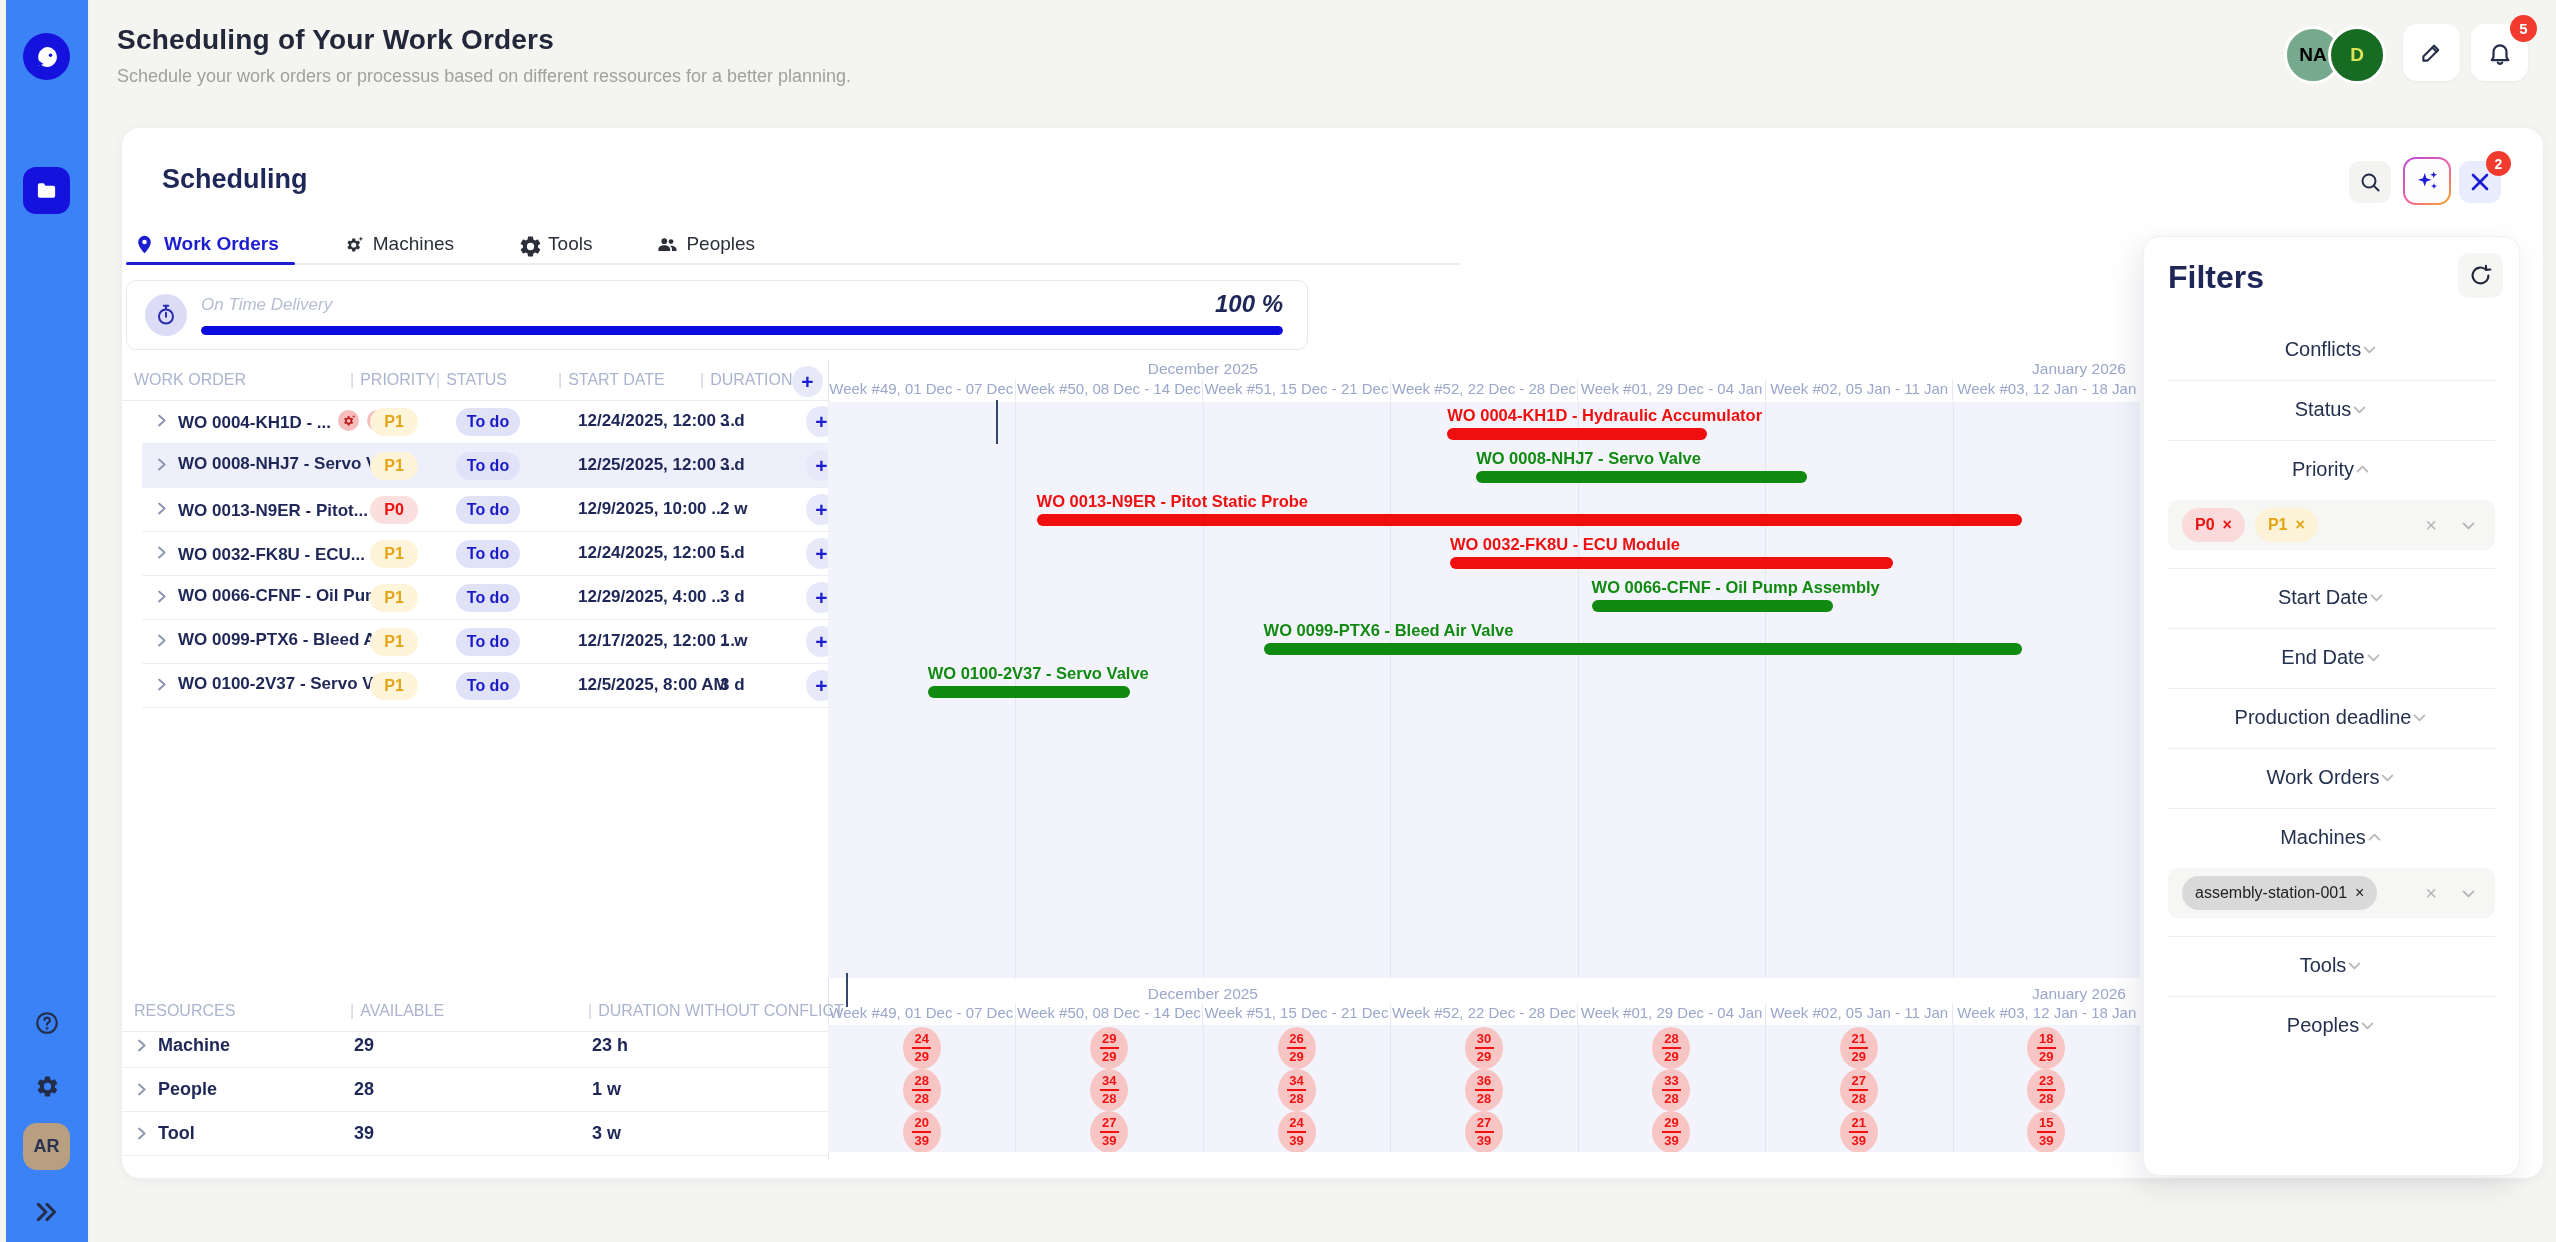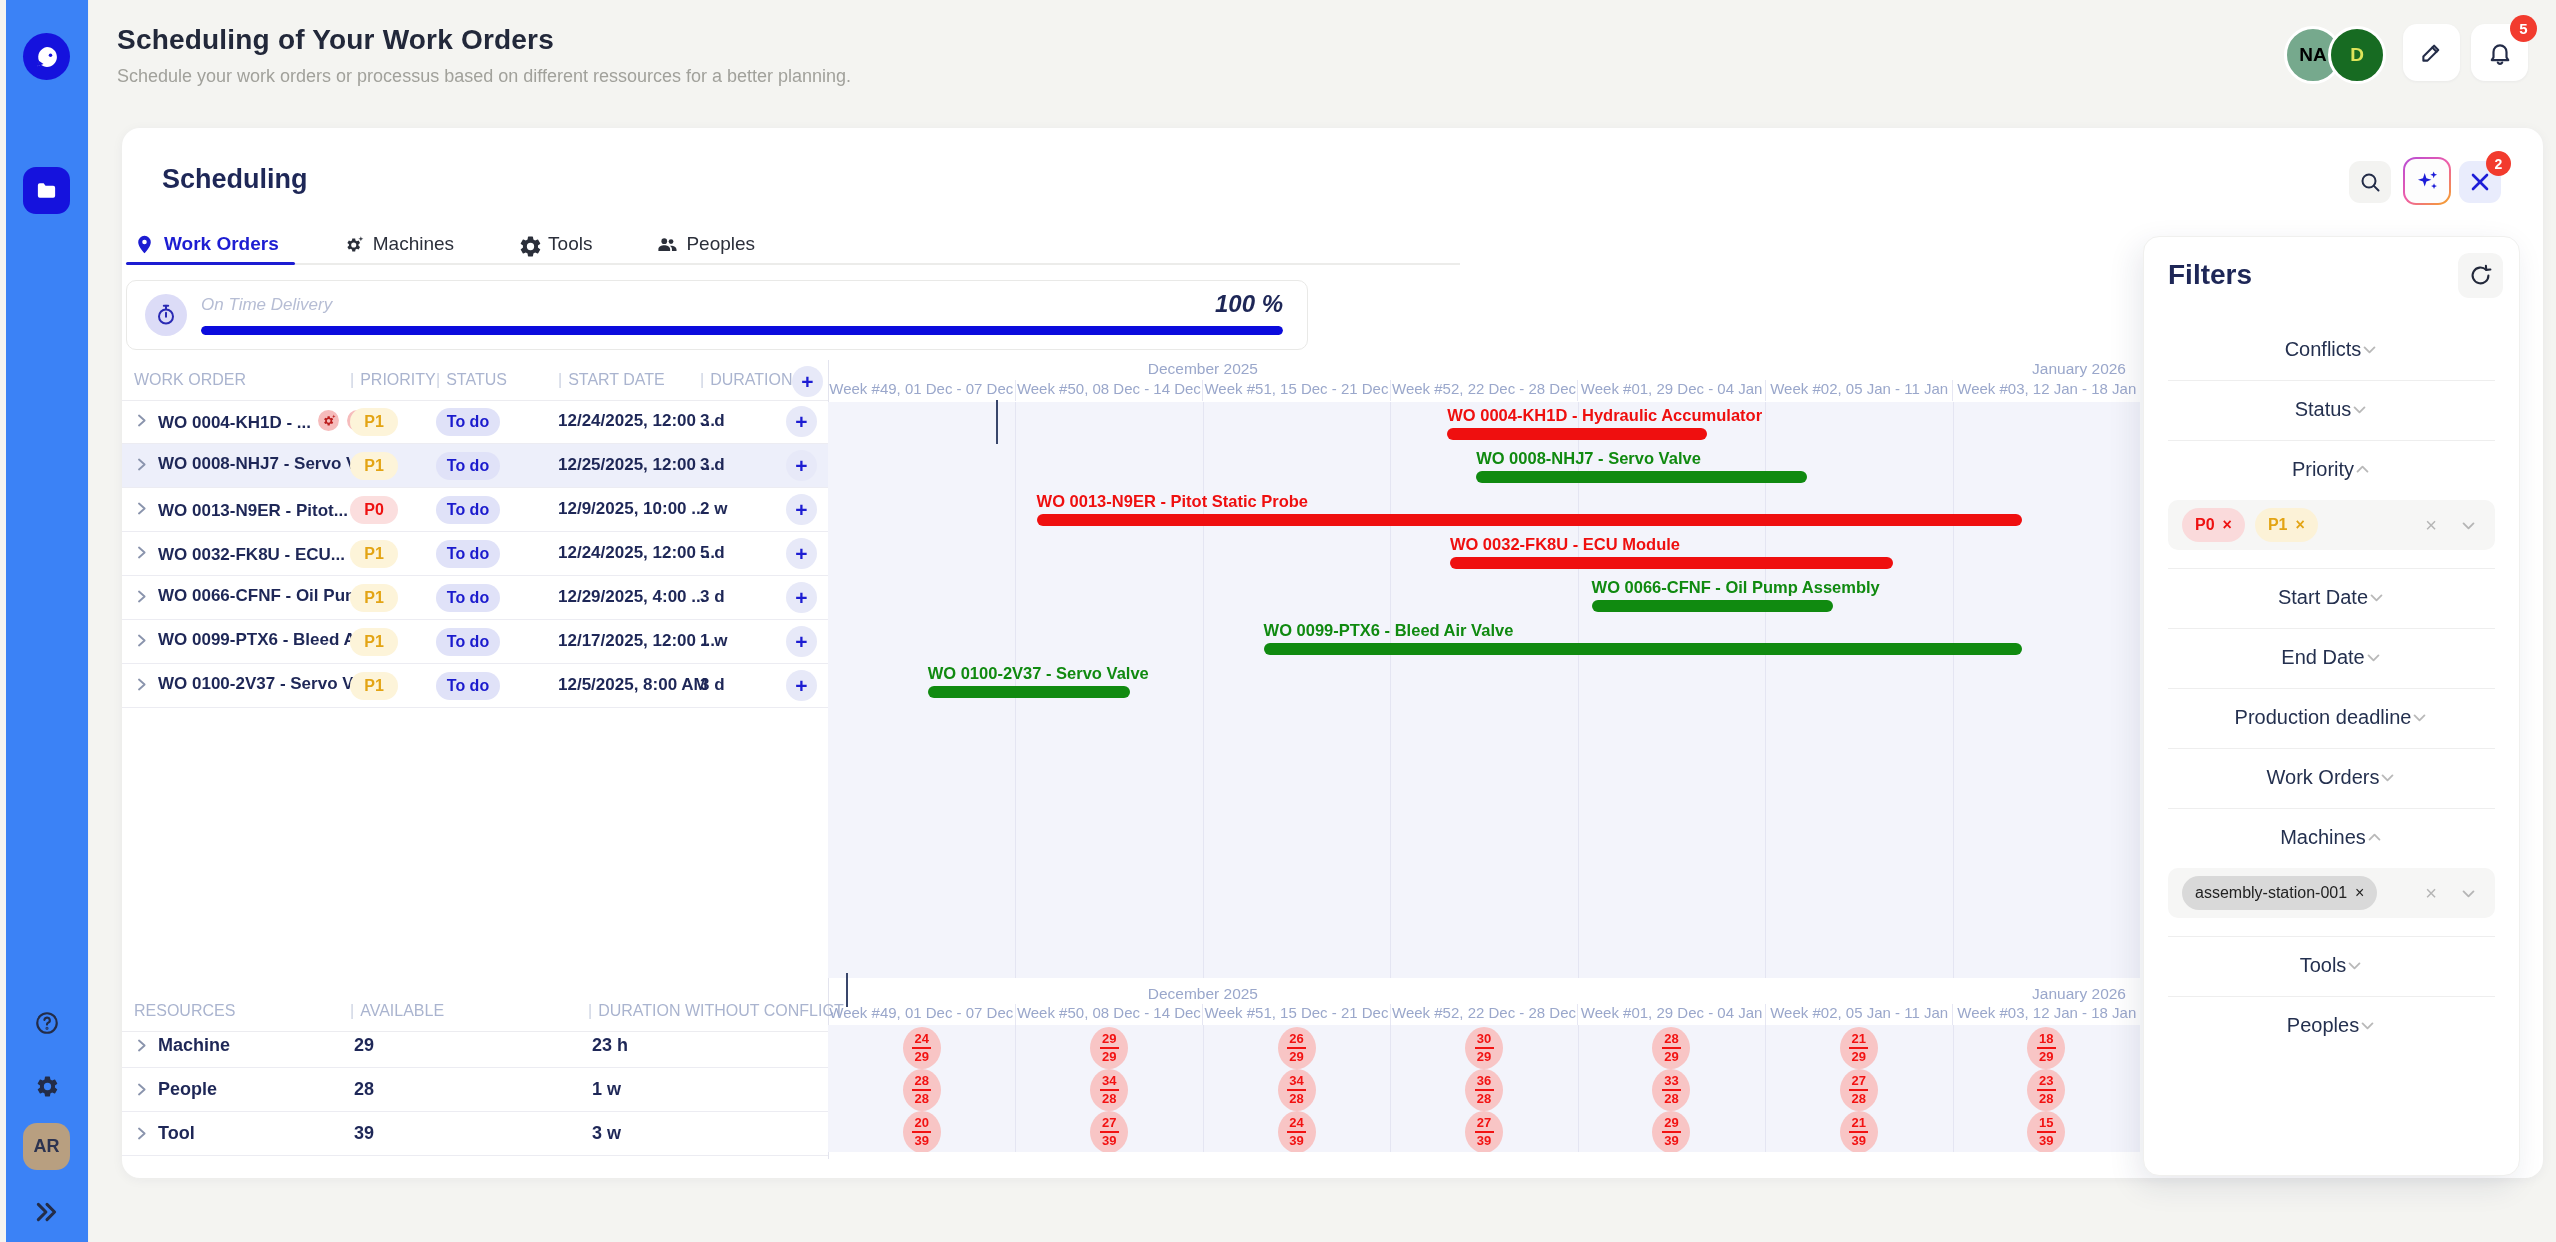--- a/index.html
+++ b/index.html
@@ -47,21 +47,21 @@
   .kpi-value{position:absolute;right:24px;top:9px;font-size:24px;font-weight:bold;color:#1e2757;}
   .kpi-track{position:absolute;left:74px;right:24px;top:45px;height:9px;border-radius:5px;background:#dcdcdc;overflow:hidden;}
   .kpi-fill{height:100%;border-radius:5px;background:#0b0bdd;}
 
   
   .wo-head,.res-head{position:absolute;left:0;width:706px;height:38px;border-bottom:1px solid #ececf0;font-size:16px;color:#aab4cf;}
   .wo-head{top:234px;} .res-head{top:865px;}
   .hcell{position:absolute;top:9px;white-space:nowrap;}
   .pipe{color:#ccd3e2;margin-right:6px;}
   .plus-circle{width:31px;height:31px;border-radius:50%;background:#e7e9f8;color:#1d1dd2;font-size:21px;line-height:31px;text-align:center;font-weight:bold;}
-  .wo-rows{position:absolute;left:0;top:272px;width:706px;}
+  .wo-rows{position:absolute;left:0;top:272px;width:706px;padding-left:20px;}
   .wo-row{position:relative;height:43px;border-bottom:1px solid #ececf2;}
   .wo-row.selected{background:#edeffa;}
   .c-chev{position:absolute;left:12px;top:13px;color:#8a94ad;}
   .c-name{position:absolute;left:36px;top:10px;display:flex;align-items:center;gap:6px;font-size:17px;font-weight:bold;color:#1e2757;white-space:nowrap;max-width:190px;}
   .badge{width:29px;height:29px;border-radius:50%;background:#f6bcbc;color:#bb1d1d;display:flex;align-items:center;justify-content:center;flex:none;margin-top:-4px;}
   .chip{display:inline-flex;align-items:center;justify-content:center;border-radius:15px;font-weight:bold;font-size:16px;}
   .c-pri{position:absolute;left:228px;top:8px;width:48px;height:28px;}
   .chip-yellow{background:#fdf4d9;color:#e3a414;}
   .chip-redchip{background:#fbdede;color:#ee1111;}
   .c-status{position:absolute;left:314px;top:8px;width:64px;height:28px;background:#e0e2f8;color:#1b1bcd;}
@@ -88,21 +88,21 @@
   .r-name{position:absolute;left:36px;top:11px;font-size:18px;font-weight:bold;color:#1e2757;}
   .r-avail{position:absolute;left:232px;top:11px;font-size:18px;font-weight:bold;color:#1e2757;}
   .r-dur{position:absolute;left:470px;top:11px;font-size:18px;font-weight:bold;color:#1e2757;}
 
   
   .load-circle{position:absolute;width:38px;height:42px;border-radius:50%;background:#f8c5c5;color:#f21212;display:flex;flex-direction:column;align-items:center;justify-content:center;font-size:13px;font-weight:bold;line-height:1.1;}
   .frac-line{width:19px;height:1.5px;background:#f21212;margin:1px 0;}
 
   
   .filters{position:absolute;left:2143px;top:236px;width:375px;height:938px;background:#fff;border-radius:16px;box-shadow:-6px 10px 30px rgba(30,35,80,.10);border:1px solid #f0f0ee;}
-  .filters-title{position:absolute;left:24px;top:22px;margin:0;font-size:28px;font-weight:bold;color:#1e2757;}
+  .filters-title{position:absolute;left:24px;top:22px;margin:0;font-size:32px;font-weight:bold;color:#1e2757;}
   .refresh-btn{position:absolute;right:16px;top:16px;width:45px;height:45px;border-radius:11px;background:#f5f5f4;display:flex;align-items:center;justify-content:center;color:#22283a;}
   .fsecs{position:absolute;left:24px;right:24px;top:84px;}
   .fsec{border-bottom:1px solid #eeeeee;padding:0 0 2px 0;}
   .fsec-head{display:flex;align-items:center;justify-content:center;height:57px;}
   .fsec-label{font-size:20px;color:#24304f;}
   .fsec-chev{color:#b9b9b9;}
   .fselect{height:50px;background:#f6f6f5;border-radius:10px;margin:2px 0 16px 0;display:flex;align-items:center;padding:0 14px;gap:10px;position:relative;}
   .fchip{display:inline-flex;align-items:center;gap:8px;height:34px;padding:0 13px;border-radius:17px;font-size:16px;font-weight:bold;}
   .fchip .chip-x{font-size:16px;}
   .fchip-red{background:#fadadb;color:#ee1111;}

